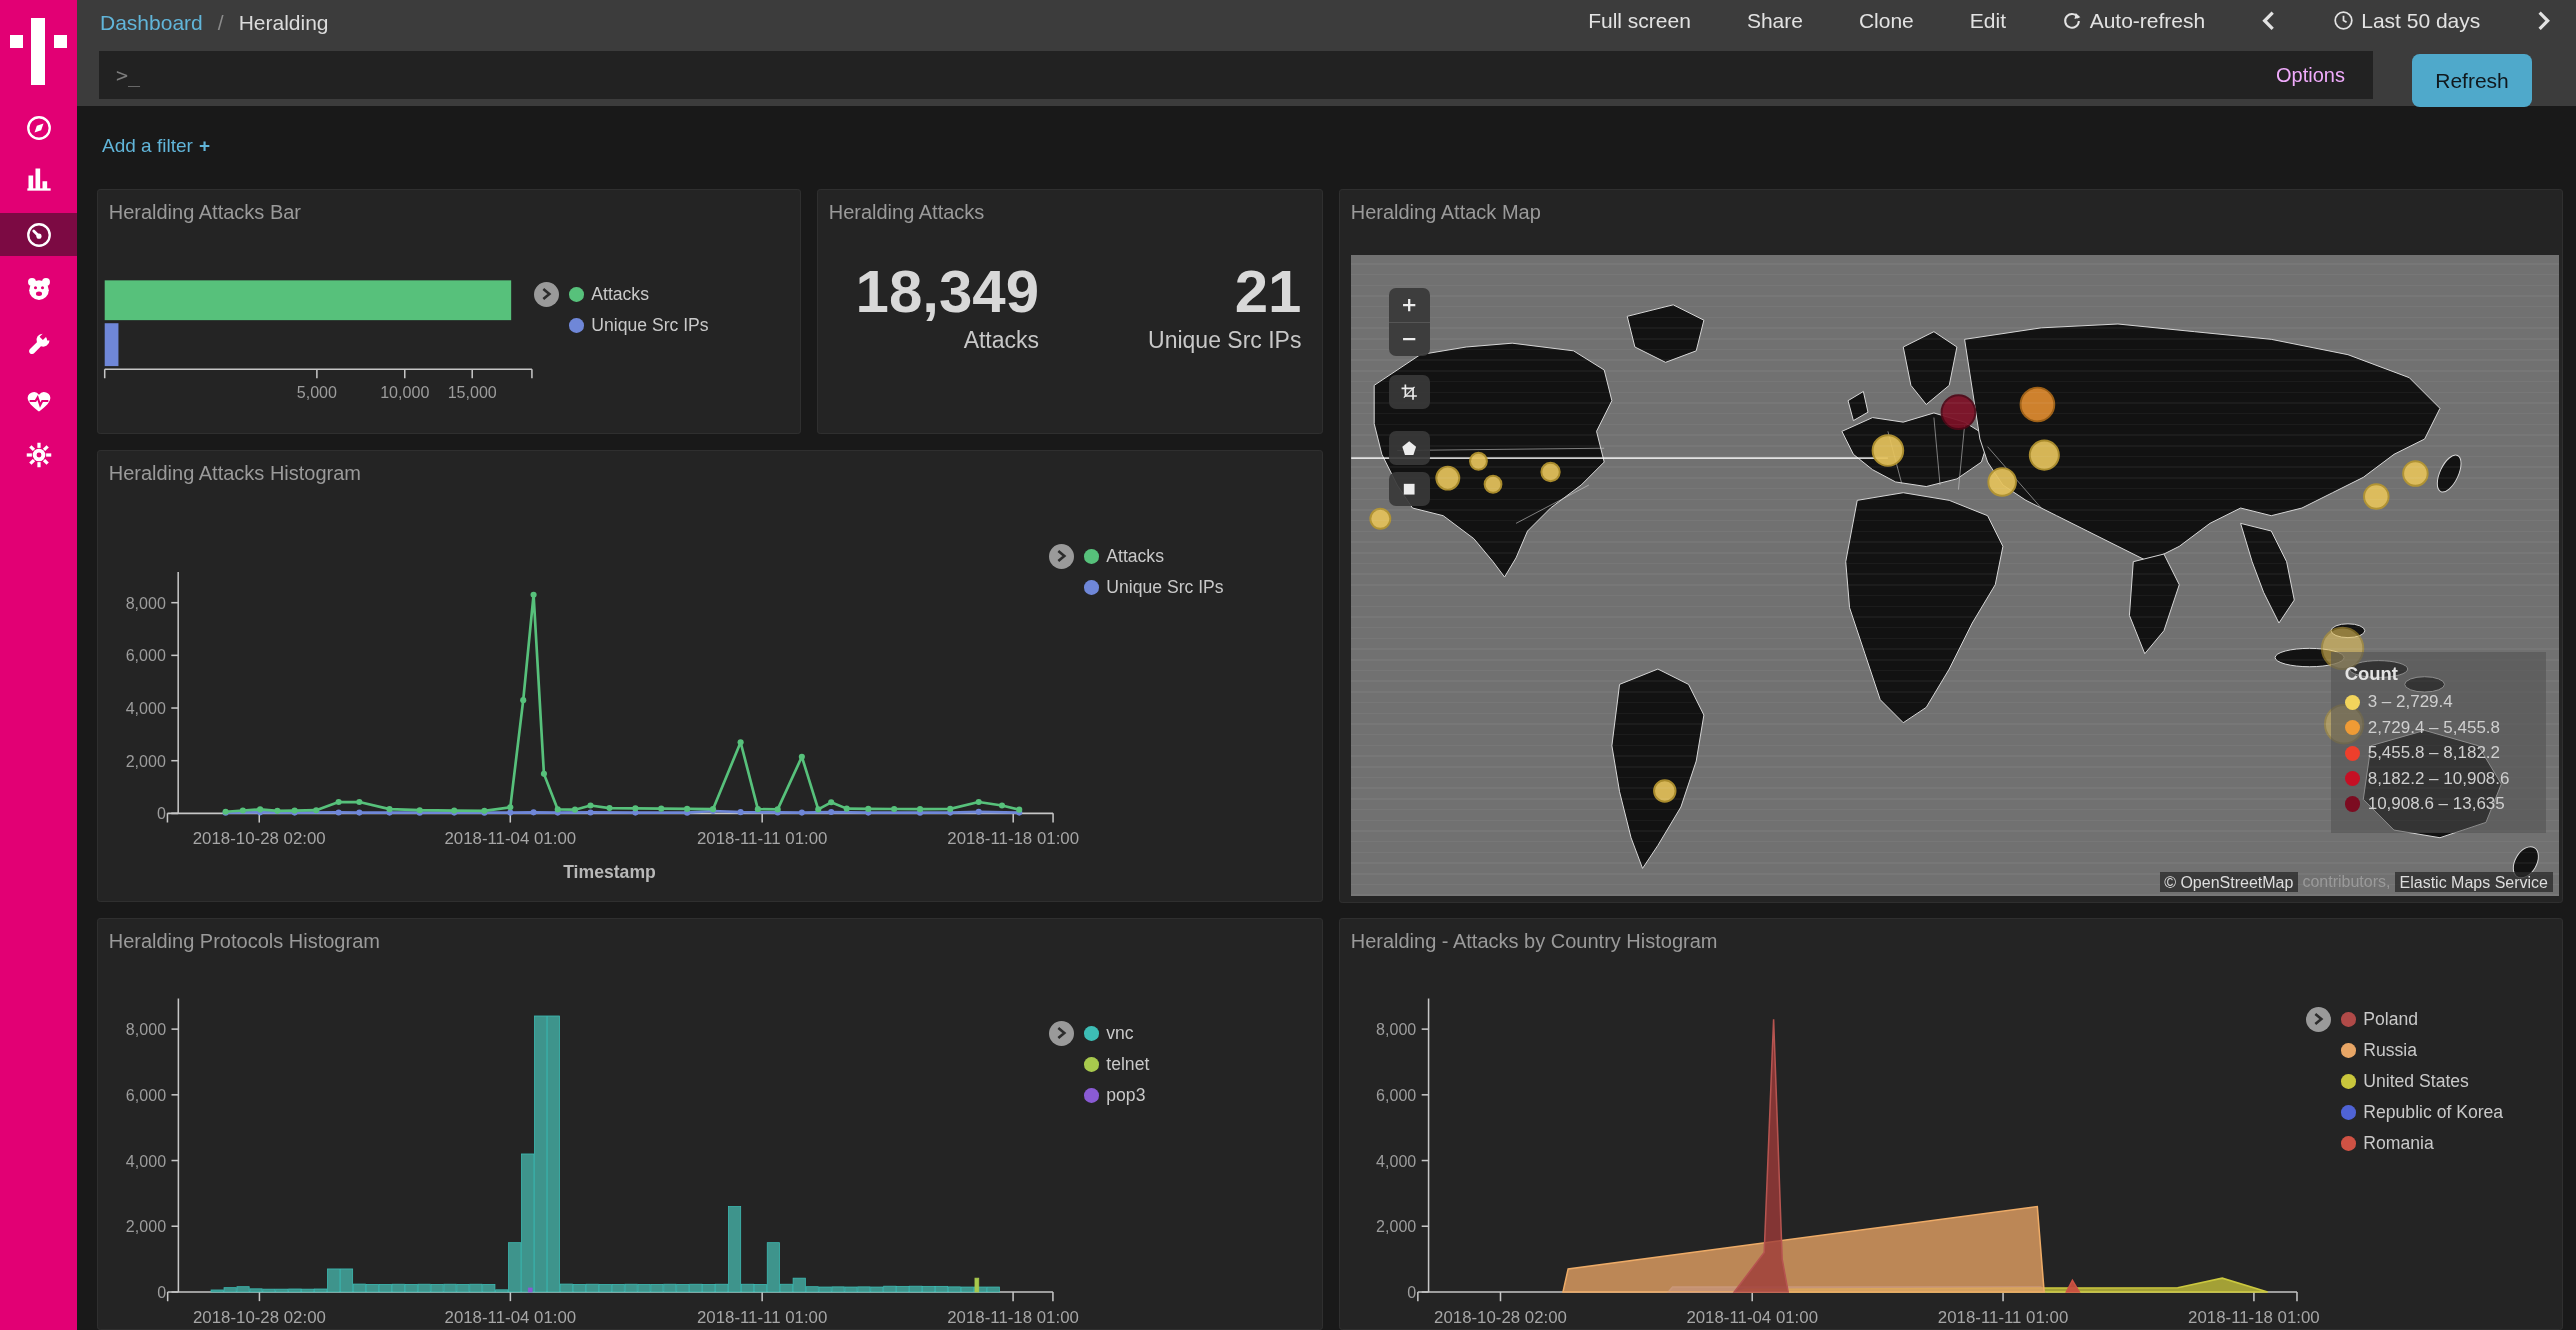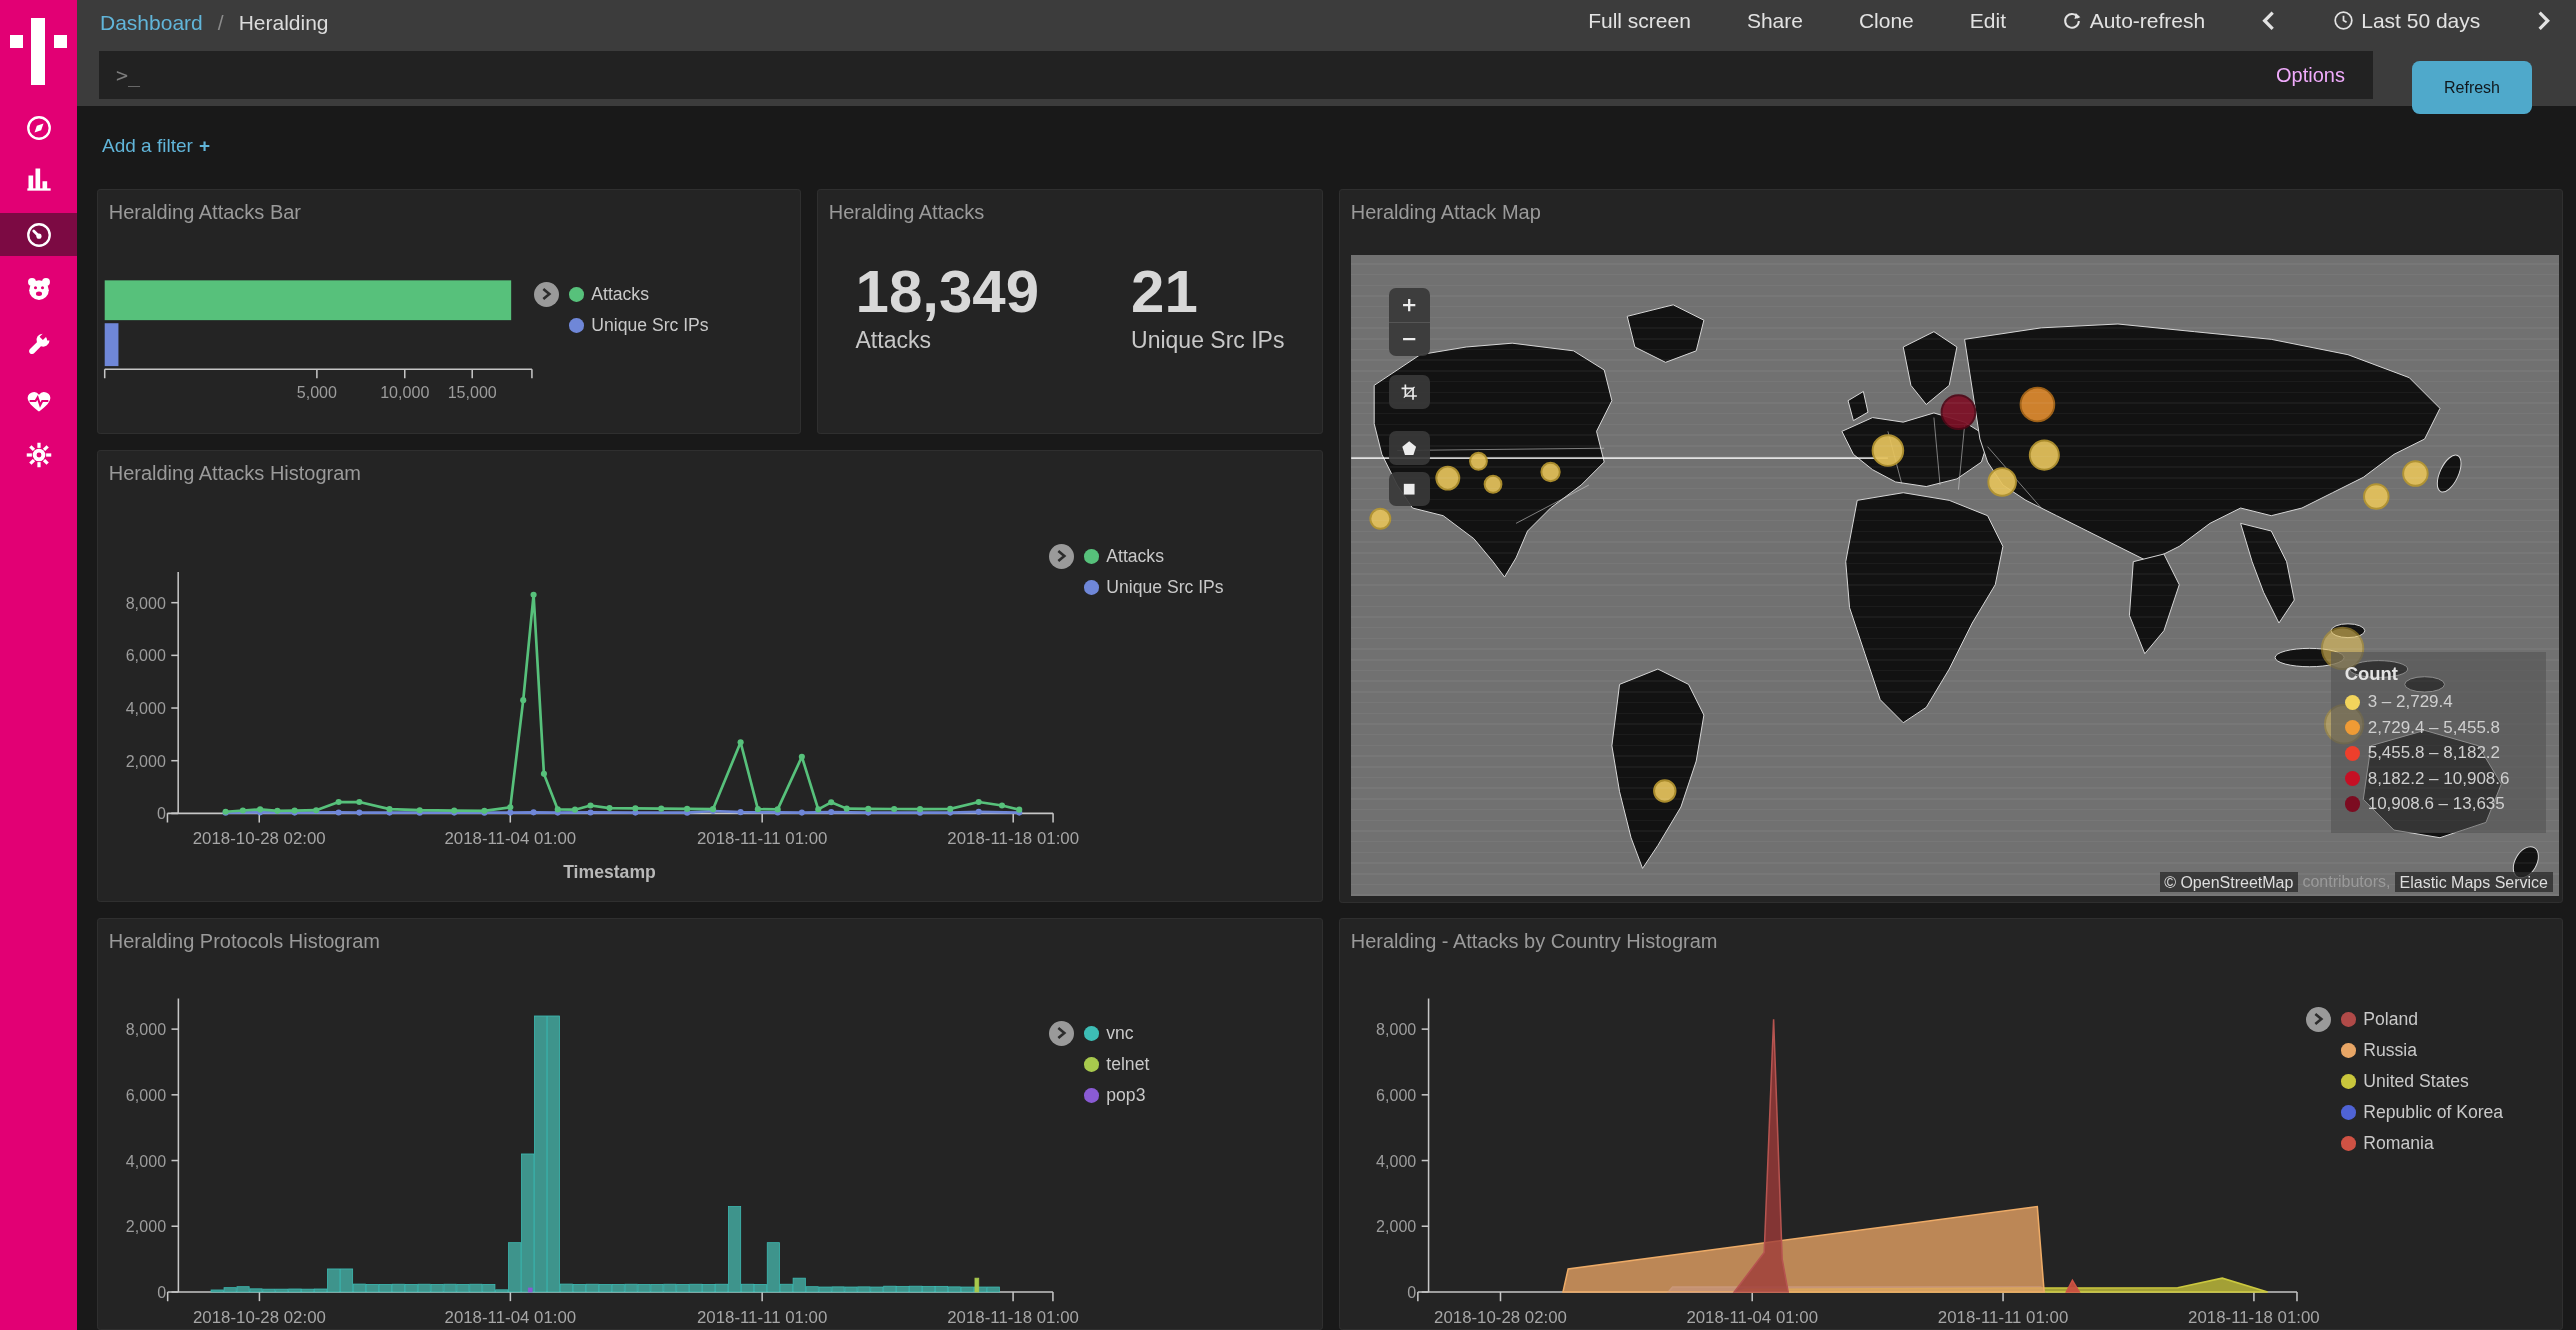--- a/index.html
+++ b/index.html
@@ -18,39 +18,39 @@
   .breadcrumb .bc-link{color:#61b5d9;cursor:pointer;text-decoration:none;}
   .breadcrumb .bc-sep{color:#8b8b8b;margin:0 9.2px;}
   .breadcrumb .bc-cur{color:#dcdcdc;}
   .topnav{position:absolute;right:18.4px;top:7.7px;display:flex;align-items:center;gap:44px;font-size:21px;color:#e2e2e2;}
   .topnav .tn{cursor:pointer;display:flex;align-items:center;gap:7.7px;background:none;border:none;color:#e2e2e2;font-size:21px;font-family:inherit;}
   .searchwrap{position:absolute;left:22px;top:51px;width:2274px;height:48px;background:#222;display:flex;align-items:center;}
   .prompt{font-family:"DejaVu Sans Mono",monospace;color:#7c7c7c;font-size:20px;margin:0 14px 0 17px;}
   .searchwrap input{flex:1;background:transparent;border:none;outline:none;color:#cfcfcf;font-size:20px;font-family:inherit;}
   .searchwrap input::placeholder{color:#8a8a8a;}
   .options-link{position:absolute;left:2199px;top:64px;font-size:20px;color:#f0abfc;cursor:pointer;}
-  .refresh-btn{position:absolute;left:2335px;top:61px;width:120px;height:53px;background:#4fa9cb;border:none;border-radius:7.7px;color:#10181d;font-size:16px;font-family:inherit;cursor:pointer;}
+  .refresh-btn{position:absolute;left:2335px;top:54px;width:120px;height:53px;background:#4fa9cb;border:none;border-radius:7.7px;color:#10181d;font-size:21px;font-family:inherit;cursor:pointer;}
   .filterbar{position:absolute;left:102px;top:135px;font-size:19px;color:#61b5d9;cursor:pointer;z-index:10;}
   .filterbar b{font-weight:bold;margin-left:6.1px;}
   
   .panel{position:absolute;background:#242424;border:0.8px solid #2f2f2f;border-radius:3.1px;box-sizing:border-box;overflow:hidden;}
   .ptitle{position:absolute;left:10.7px;top:10.7px;font-size:20px;color:#9a9a9a;white-space:nowrap;}
   .chart-svg{position:absolute;left:0;top:0;}
   svg text{font-family:"Liberation Sans",sans-serif;}
   .ax{fill:#9c9c9c;font-size:21px;}
   .axd{fill:#a6a6a6;font-size:22px;}
   .axt{fill:#b8b8b8;font-size:23px;font-weight:bold;}
   
   .legend{position:absolute;display:flex;flex-direction:column;gap:10px;font-size:17.6px;color:#c9c9c9;z-index:5;}
   .lg-item{display:flex;align-items:center;gap:7.7px;cursor:pointer;white-space:nowrap;}
   .dot{width:14.6px;height:14.6px;border-radius:50%;flex:0 0 auto;}
   .lg-arrow{position:absolute;left:-35px;top:-2.3px;width:25px;height:25px;border-radius:50%;background:#9a9a9a;border:none;display:flex;align-items:center;justify-content:center;cursor:pointer;padding:0;}
   
   .metricwrap{position:absolute;left:0;top:69px;width:100%;display:flex;justify-content:center;gap:92px;}
-  .metric{text-align:left;}
+  .metric{text-align:right;margin-left:17px;}
   .metric .mv{font-size:60px;font-weight:bold;color:#d8d8d8;line-height:1.1;}
   .metric .ml{font-size:23px;color:#c8c8c8;margin-top:1.5px;}
   
   #map{position:absolute;left:10.7px;top:65px;width:1208px;height:641px;background:#717171;overflow:hidden;cursor:grab;}
   #map .waves{position:absolute;inset:0;background:repeating-linear-gradient(0deg,rgba(255,255,255,.045) 0 1.5px,transparent 1.5px 10.7px);pointer-events:none;}
   .mapctl{position:absolute;left:38px;z-index:6;}
   .mapbtn{width:41px;height:34px;background:rgba(56,56,56,.92);border:none;display:flex;align-items:center;justify-content:center;cursor:pointer;padding:0;}
   .grp{border-radius:7px;overflow:hidden;}
   .grp .mapbtn + .mapbtn{border-top:0.8px solid #555;}
   .single{border-radius:7px;}

